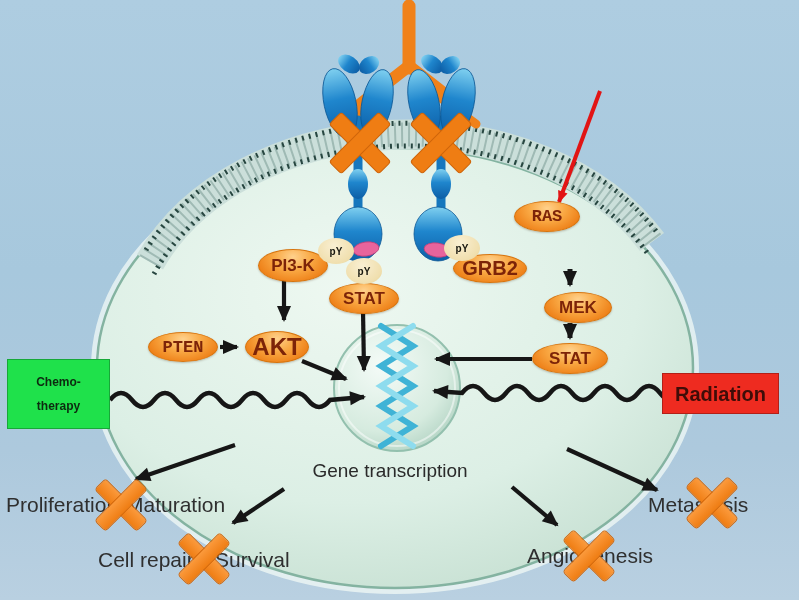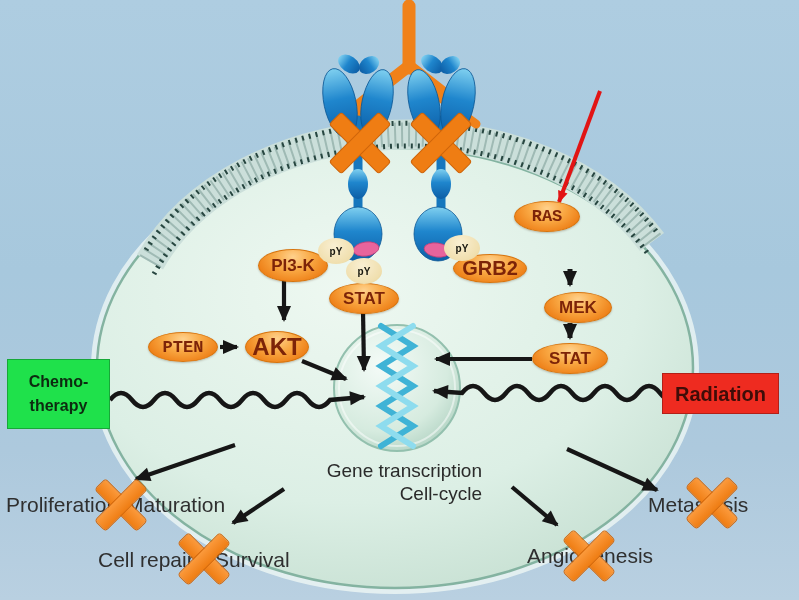--- a/index.html
+++ b/index.html
@@ -35,26 +35,26 @@
   .py{
     position:absolute;z-index:2;width:36px;height:26px;border-radius:50%;
     background:radial-gradient(ellipse at 45% 30%,#f9efd2 0%,#f0dfae 70%,#e3cb8d 100%);
     color:#16160e;font-weight:bold;font-size:10px;
     display:flex;align-items:center;justify-content:center;
   }
   #py1{left:318px;top:238px;} #py2{left:346px;top:258px;} #py3{left:444px;top:235px;}
 
   
   .tbox{position:absolute;z-index:2;display:flex;flex-direction:column;align-items:center;justify-content:center;
-        font-size:16px;font-weight:600;line-height:24px;border:1px solid rgba(0,0,0,.25);}
+        font-size:12px;font-weight:600;line-height:24px;border:1px solid rgba(0,0,0,.25);}
   #box-chemo{left:7px;top:359px;width:101px;height:68px;background:#1fe14b;color:#0d2a10;}
   #box-radiation{left:662px;top:373px;width:115px;height:39px;background:#ee2b20;color:#3f0d08;font-size:20px;}
 
   
-  #caption{left:298px;top:459px;width:184px;text-align:right;font-size:19px;line-height:23px;color:#2a2a2a;}
+  #caption{left:298px;top:459px;width:184px;text-align:center;font-size:19px;line-height:23px;color:#2a2a2a;}
 
   
   .outcome{font-size:21px;color:#2f2f2f;}
   #lbl-proliferation{left:6px;top:493px;}
   #lbl-maturation{left:126px;top:493px;}
   #lbl-cellrepair{left:98px;top:548px;}
   #lbl-survival{left:215px;top:548px;}
   #lbl-angiogenesis{left:527px;top:544px;}
   #lbl-metastasis{left:648px;top:493px;}
 
@@ -199,21 +199,20 @@
   <div class="tbox" id="box-chemo">
     <span>Chemo-</span>
     <span>therapy</span>
   </div>
   <div class="tbox" id="box-radiation">
     <span>Radiation</span>
   </div>
 
   <div class="lbl" id="caption">
     <div>Gene transcription</div>
-    <div>Cell-cycle</div>
   </div>
 
   <div class="lbl outcome" id="lbl-proliferation">Proliferation</div>
   <div class="lbl outcome" id="lbl-maturation">Maturation</div>
   <div class="lbl outcome" id="lbl-cellrepair">Cell repair</div>
   <div class="lbl outcome" id="lbl-survival">Survival</div>
   <div class="lbl outcome" id="lbl-angiogenesis">Angiogenesis</div>
   <div class="lbl outcome" id="lbl-metastasis">Metastasis</div>
 
   <div class="xmark" id="x-proliferation"></div>

